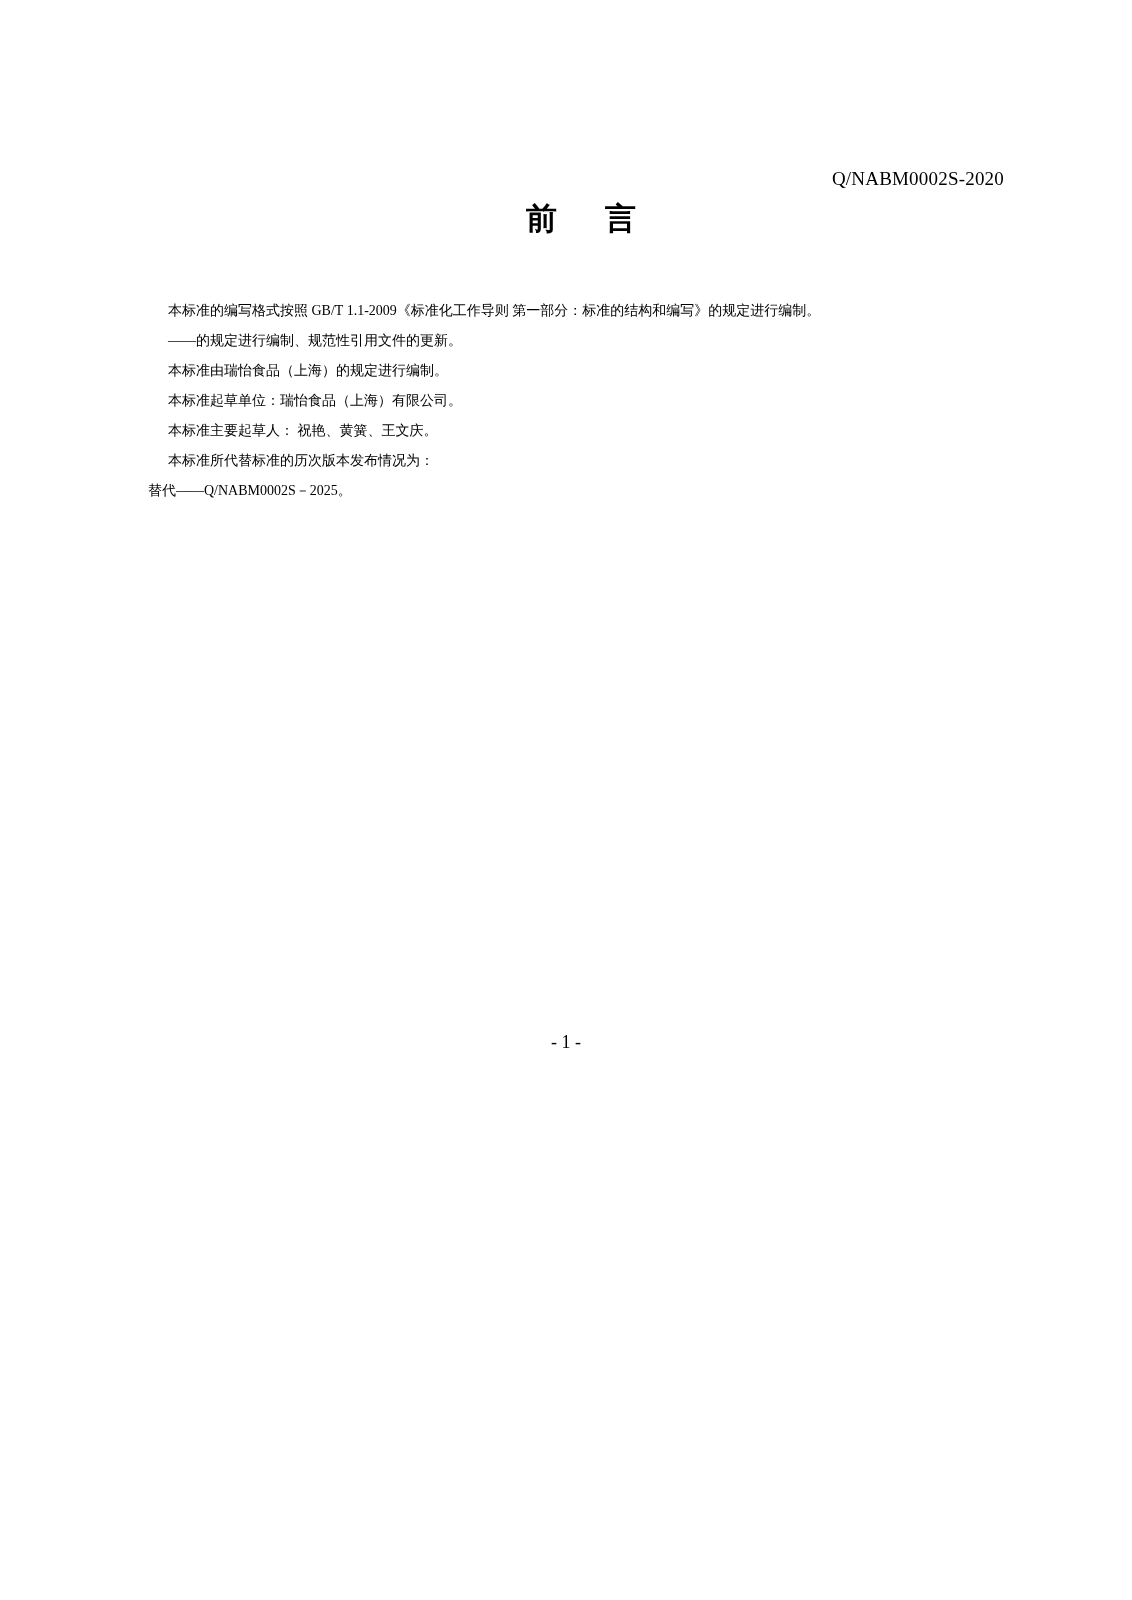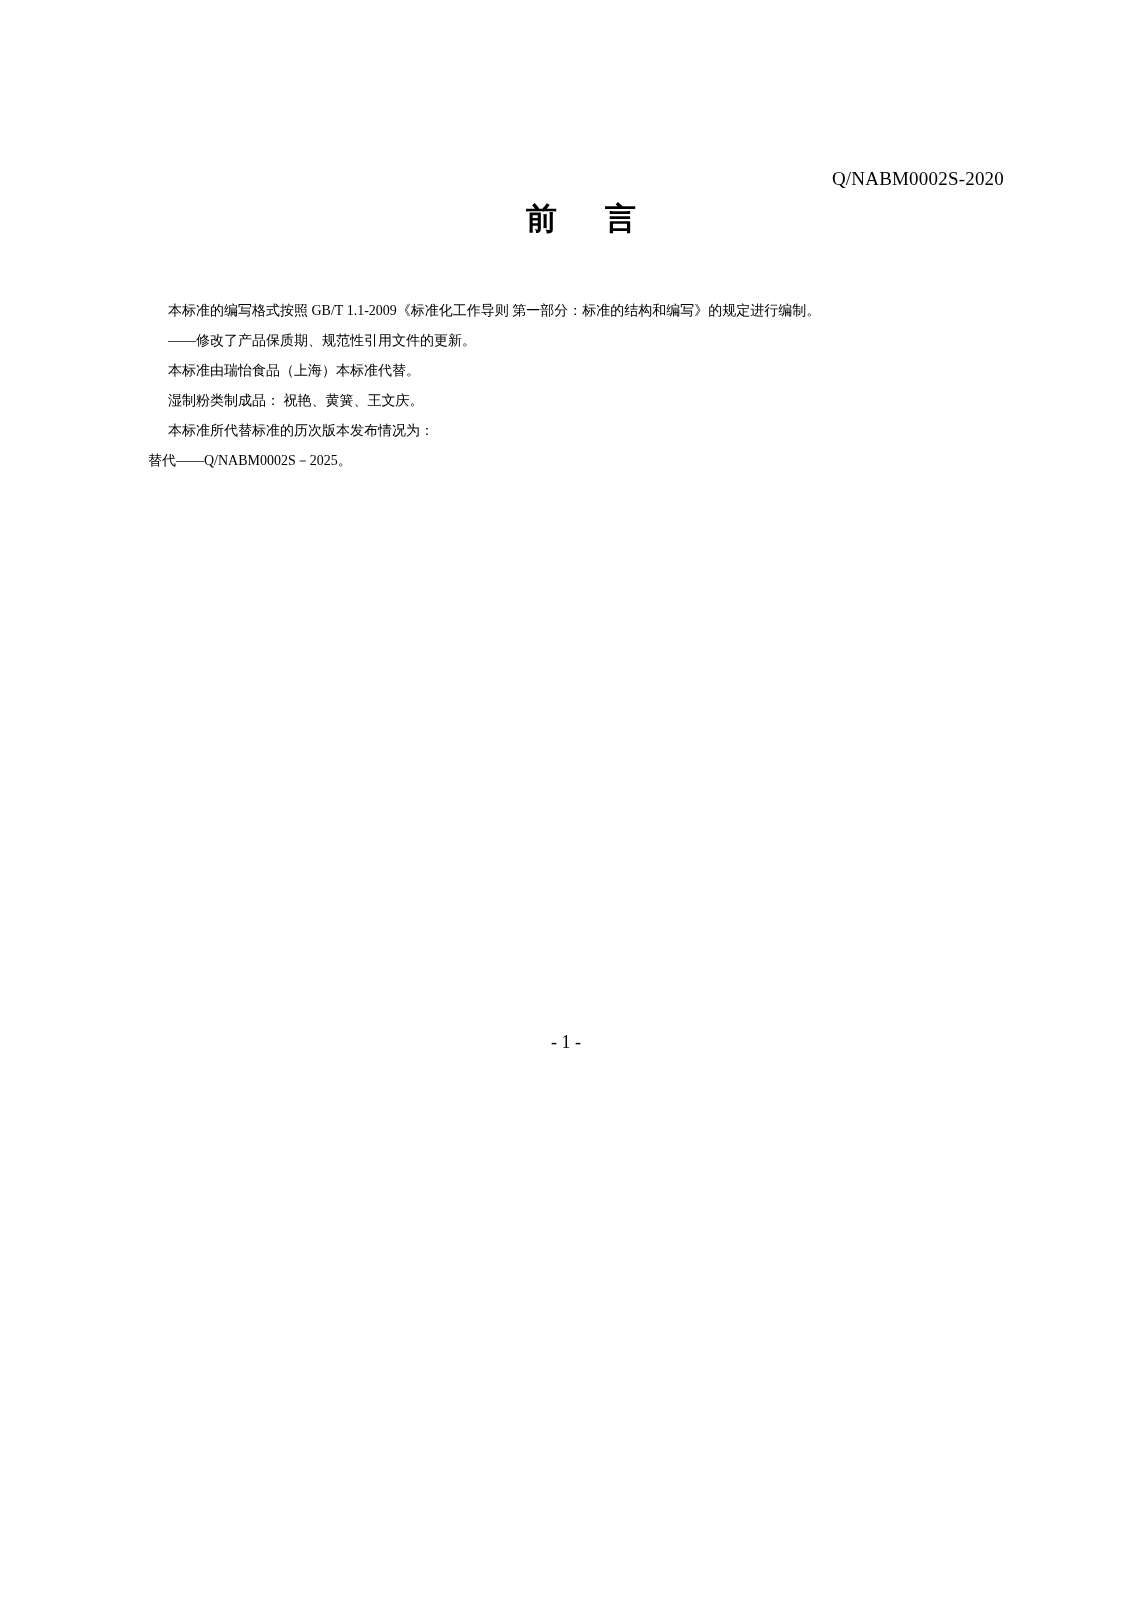--- a/index.html
+++ b/index.html
@@ -77,22 +77,23 @@
 <div class="page">
 
   <div class="doc-code">Q/NABM0002S-2020</div>
 
   <div class="title">
     <span>前</span><span class="sp"></span><span>言</span>
   </div>
 
   <div class="body">
     <p class="para">本标准的编写格式按照 GB/T 1.1-2009《标准化工作导则 第一部分：标准的结构和编写》的规定进行编制。</p>
-    <p class="para dash">——修改了产品保质期、规范性引用文件的更新。</p>
-    <p class="para">本标准由瑞怡食品（上海）本标准代替。</p>
-    <p class="para">湿制粉类制成品： 祝艳、黄簧、王文庆。</p>
+    <p class="para dash">——的规定进行编制、规范性引用文件的更新。</p>
+    <p class="para">本标准由瑞怡食品（上海）的规定进行编制。</p>
+    <p class="para">本标准起草单位：瑞怡食品（上海）有限公司。</p>
+    <p class="para">本标准主要起草人： 祝艳、黄簧、王文庆。</p>
     <p class="para">本标准所代替标准的历次版本发布情况为：</p>
     <p class="para sub">替代——Q/NABM0002S－2025。</p>
   </div>
 
   <div class="footer">- 1 -</div>
 
 </div>
 
 </body></html>

